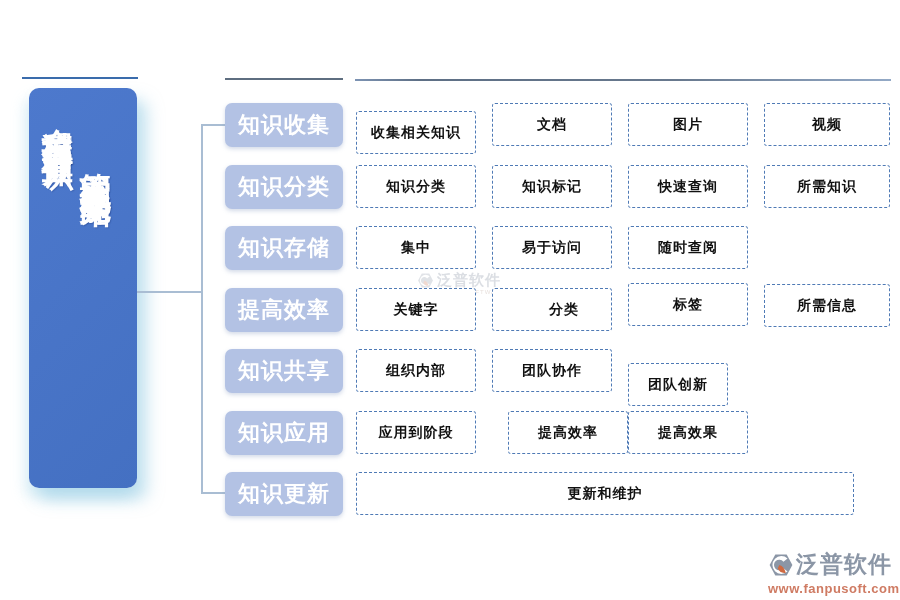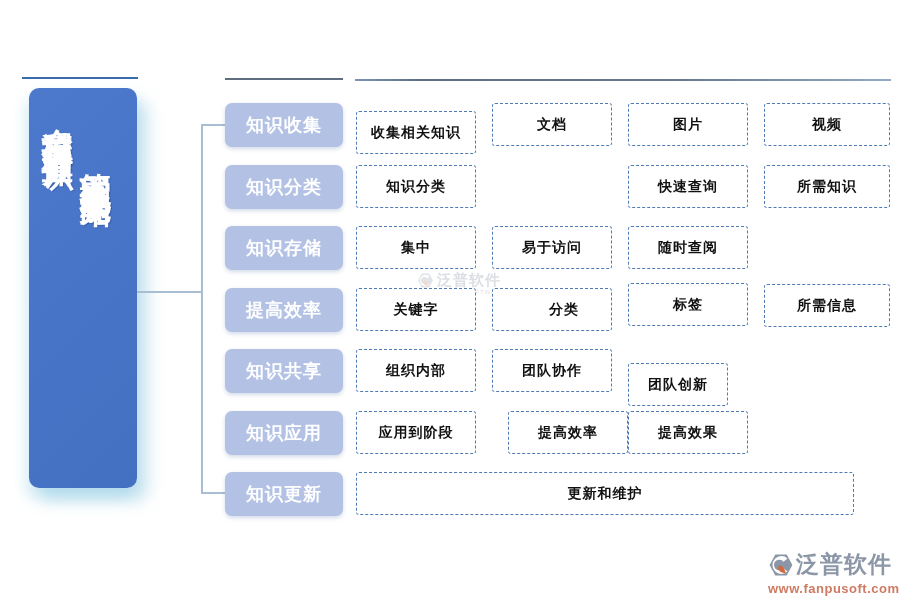--- a/index.html
+++ b/index.html
@@ -23,21 +23,21 @@
     color:#ffffff;font-weight:bold;font-size:31px;letter-spacing:3px;line-height:1;
     text-shadow:1px 1px 1px rgba(40,70,140,.35);
   }
   .vcol1{left:42px;top:104px;}
   .vcol2{left:80px;top:148px;}
   
   .conn{position:absolute;background:#a9bdd3;}
   
   .btn{
     position:absolute;left:225px;width:118px;height:44px;border-radius:7px;
-    background:#b3c2e4;color:#ffffff;font-weight:bold;font-size:18px;letter-spacing:1px;
+    background:#b3c2e4;color:#ffffff;font-weight:bold;font-size:22px;letter-spacing:1px;
     display:flex;align-items:center;justify-content:center;
     box-shadow:0 2px 4px rgba(130,150,190,.35);
   }
   
   .leaf{
     position:absolute;height:43px;background:#ffffff;border:1px dashed #4f7ab5;border-radius:3px;
     display:flex;align-items:center;justify-content:center;
     color:#111111;font-weight:bold;font-size:14px;letter-spacing:1px;box-sizing:border-box;
   }
   #rows{position:absolute;left:0;top:0;width:900px;height:600px;z-index:2;}
@@ -85,20 +85,21 @@
   </div>
 
   <div id="rows">
       <div class="btn" style="top: 103px;">知识收集</div>
       <div class="leaf" style="left: 356px; width: 120px; top: 111px;">收集相关知识</div>
       <div class="leaf" style="left: 492px; width: 120px; top: 103px;">文档</div>
       <div class="leaf" style="left: 628px; width: 120px; top: 103px;">图片</div>
       <div class="leaf" style="left: 764px; width: 126px; top: 103px;">视频</div>
       <div class="btn" style="top: 165px;">知识分类</div>
       <div class="leaf" style="left: 356px; width: 120px; top: 165px;">知识分类</div>
+      <div class="leaf" style="left: 492px; width: 120px; top: 165px;">知识标记</div>
       <div class="leaf" style="left: 628px; width: 120px; top: 165px;">快速查询</div>
       <div class="leaf" style="left: 764px; width: 126px; top: 165px;">所需知识</div>
       <div class="btn" style="top: 226px;">知识存储</div>
       <div class="leaf" style="left: 356px; width: 120px; top: 226px;">集中</div>
       <div class="leaf" style="left: 492px; width: 120px; top: 226px;">易于访问</div>
       <div class="leaf" style="left: 628px; width: 120px; top: 226px;">随时查阅</div>
       <div class="btn" style="top: 288px;">提高效率</div>
       <div class="leaf" style="left: 356px; width: 120px; top: 288px;">关键字</div>
       <div class="leaf" style="left: 492px; width: 120px; top: 288px; padding-left: 24px;">分类</div>
       <div class="leaf" style="left: 628px; width: 120px; top: 283px;">标签</div>

